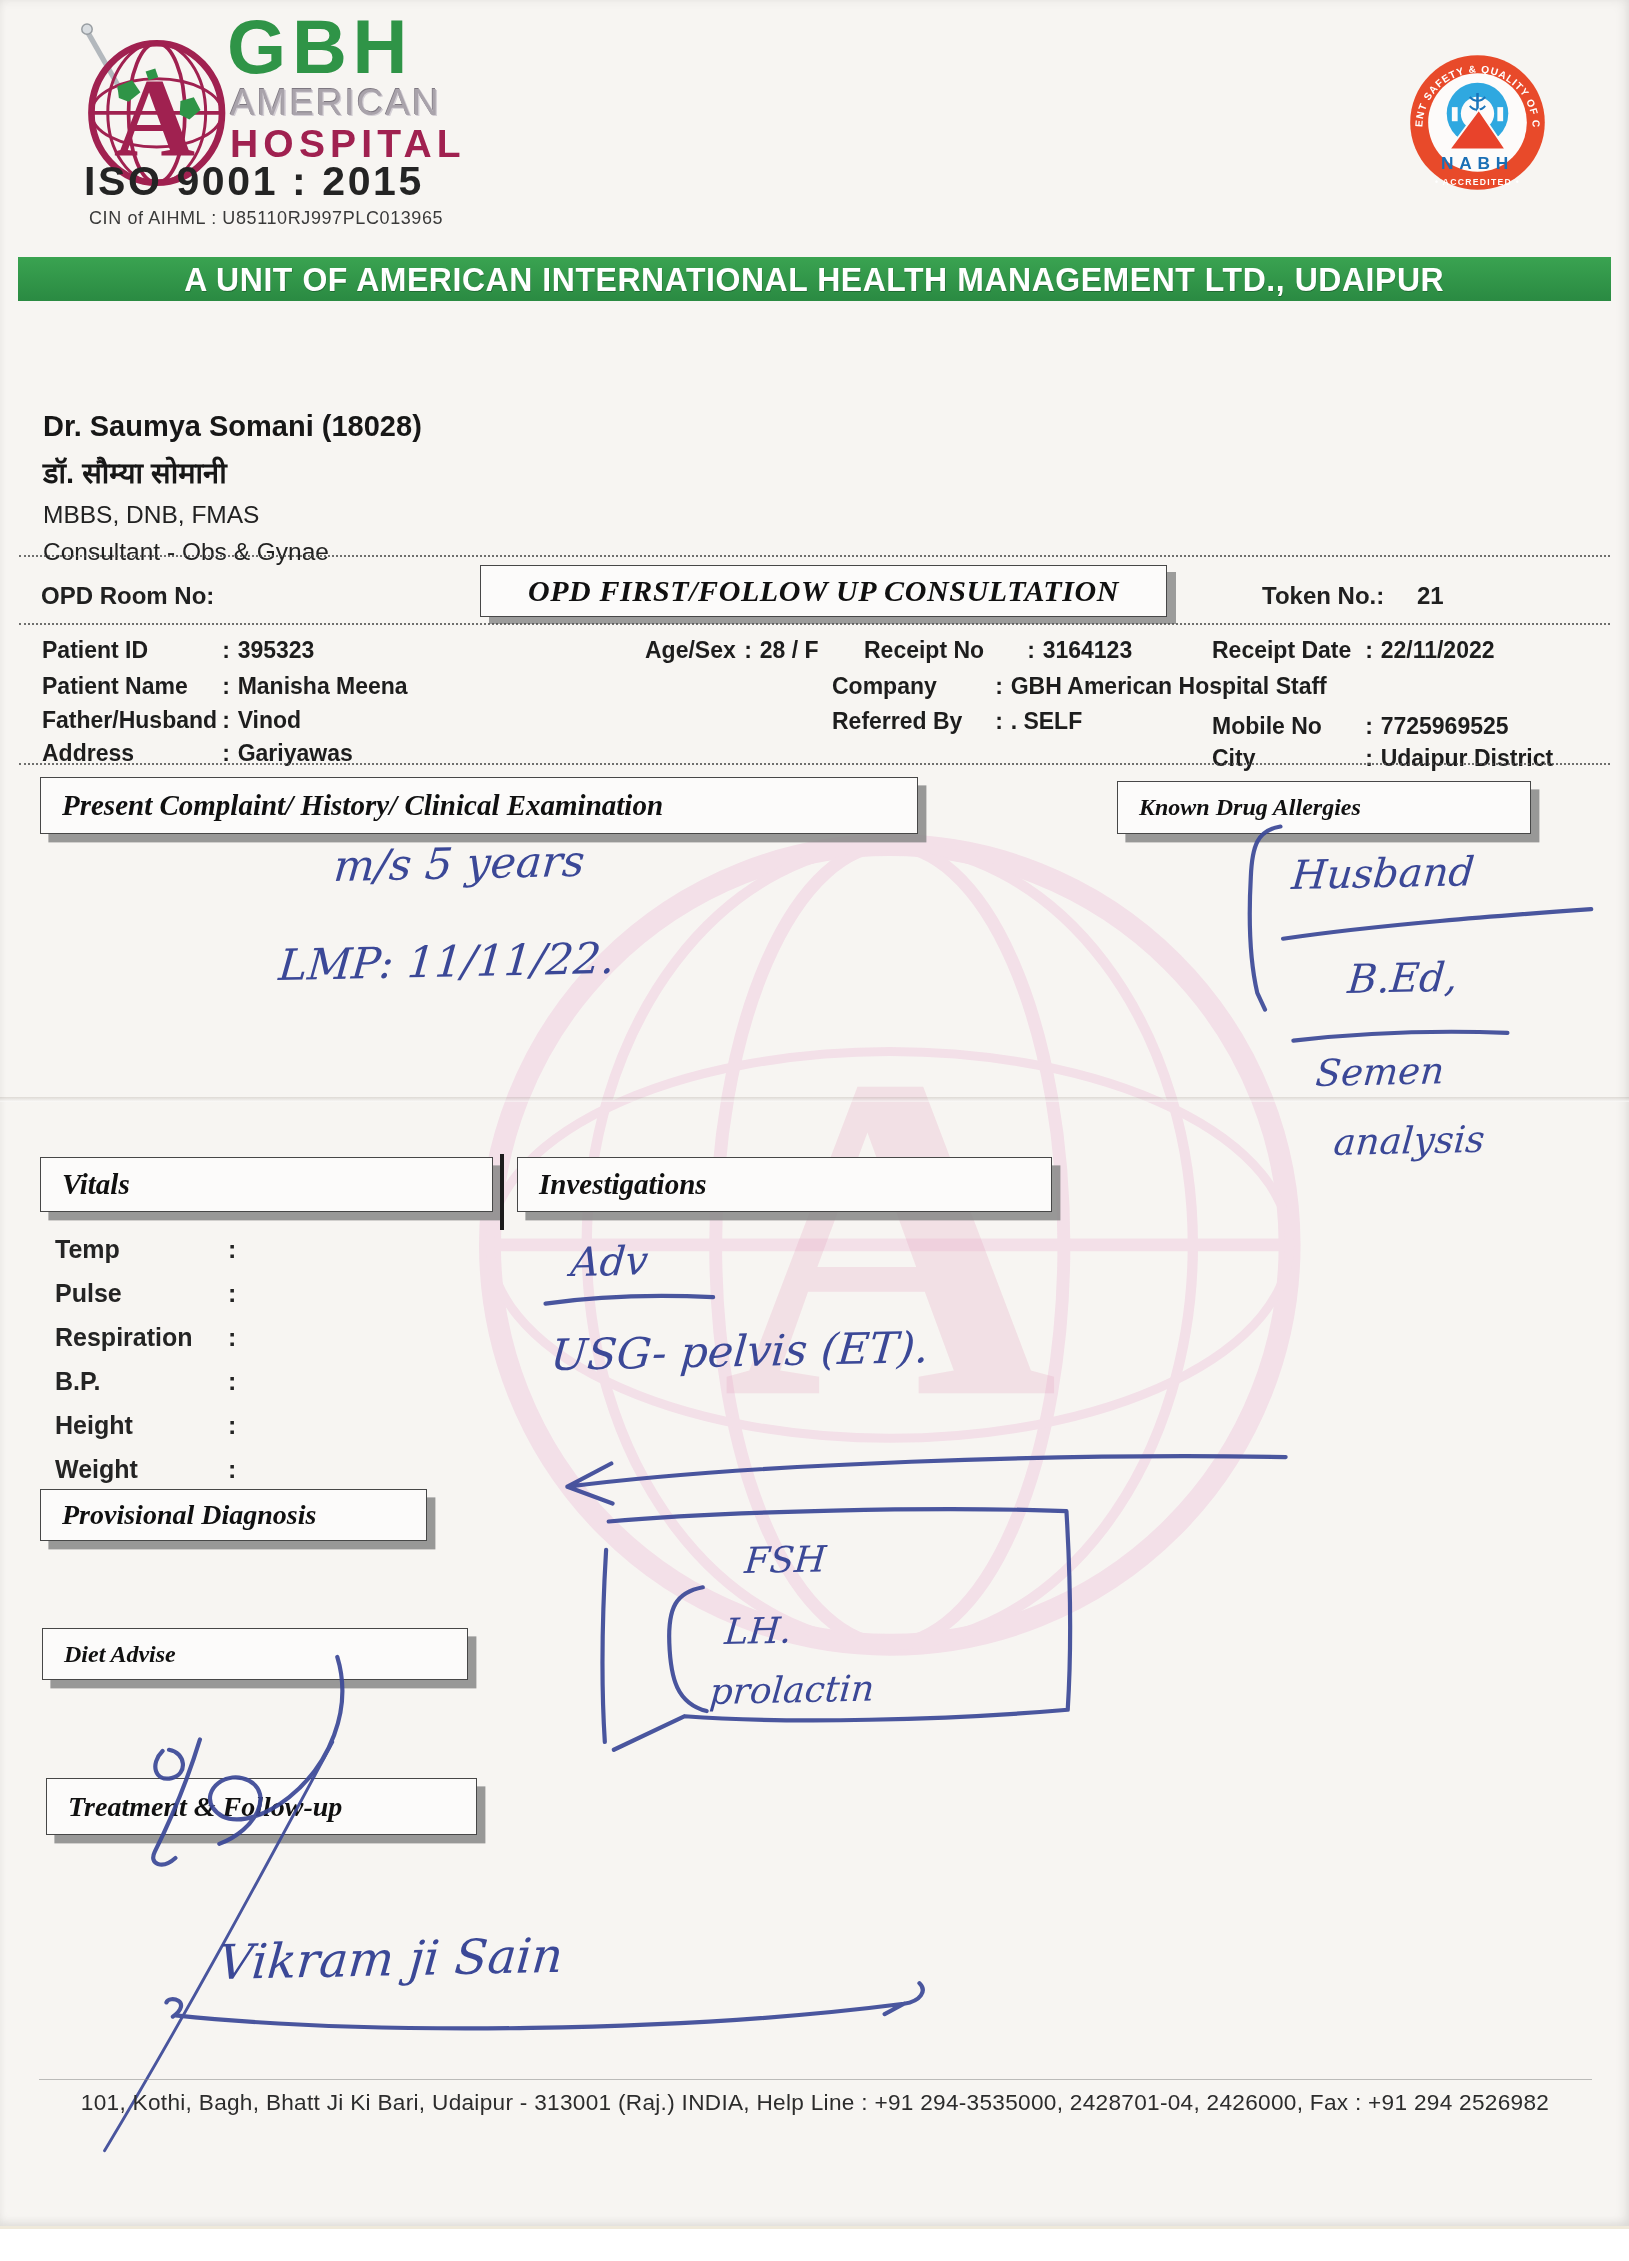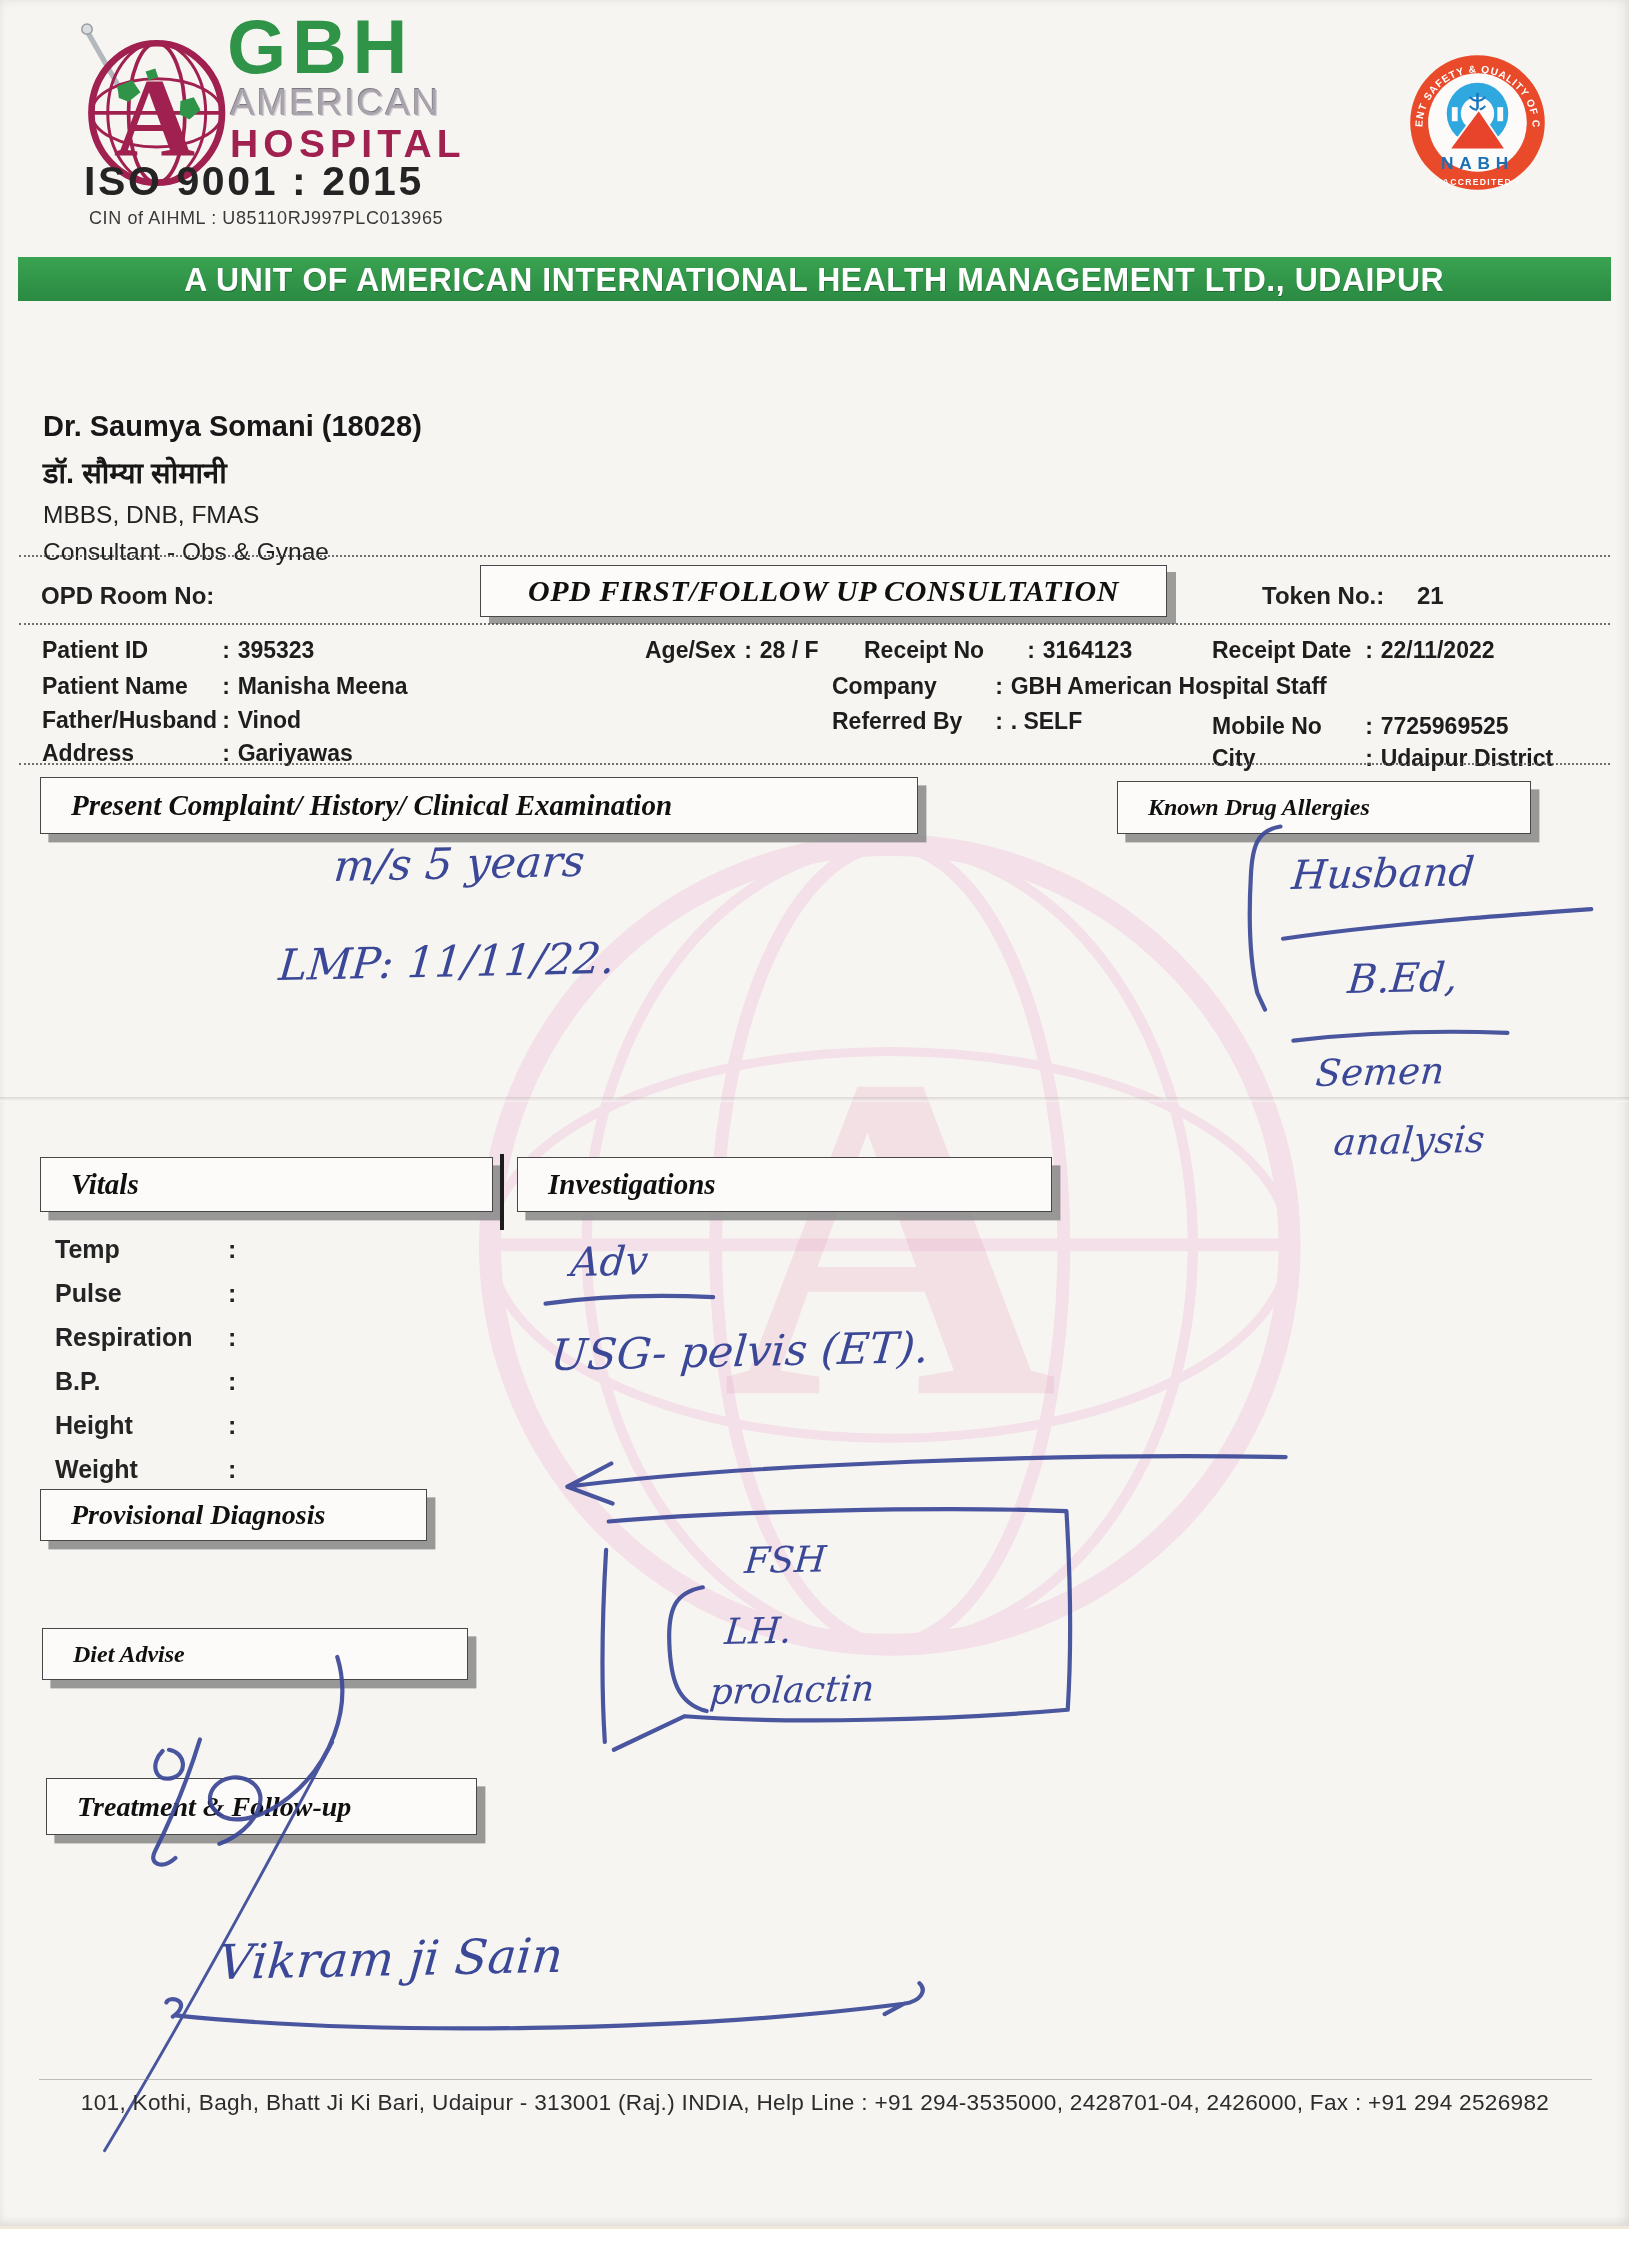--- a/index.html
+++ b/index.html
@@ -6,21 +6,21 @@
   .page{position:relative;width:1630px;height:2261px;background:#ffffff;overflow:hidden;
         font-family:"Liberation Sans",sans-serif;}
   .paper{position:absolute;left:0;top:0;width:1630px;height:2226px;background:#f7f5f2;
          box-shadow:inset -5.2px 0 11.6px rgba(0,0,0,.07), inset 0 -3.9px 9px rgba(0,0,0,.06);
          border-bottom:3.9px solid #efe9da;}
   .abs{position:absolute;}
   .sans{font-family:"Liberation Sans",sans-serif;}
   .serifI{font-family:"Liberation Serif",serif;font-style:italic;font-weight:700;color:#101010;}
   .secbox{position:absolute;background:#fcfbfa;border:1.9px solid #474747;
           box-shadow:8.4px 8.4px 0 0 rgba(135,135,135,.85);
-          display:flex;align-items:center;padding-left:30px;box-sizing:border-box;}
+          display:flex;align-items:center;padding-left:21px;box-sizing:border-box;}
   .dots{position:absolute;left:19.3px;width:1591px;height:0;border-top:2.6px dotted #4e4e4e;opacity:.8;}
   .pcell{position:absolute;font-size:23px;font-weight:600;color:#1d1d1d;white-space:nowrap;}
   .plabel{display:inline-block;}
   .pcolon{display:inline-block;padding:0 7.7px 0 1.3px;}
   .wA .plabel{width:179px;}
   .wB .plabel{width:162px;}
   .wC .plabel{width:152px;}
   .hw{position:absolute;font-family:"DejaVu Serif",serif;font-style:italic;font-weight:500;
       color:#3b4897;white-space:nowrap;transform:skewX(-6deg) rotate(-1.2deg);
       transform-origin:left bottom;}

